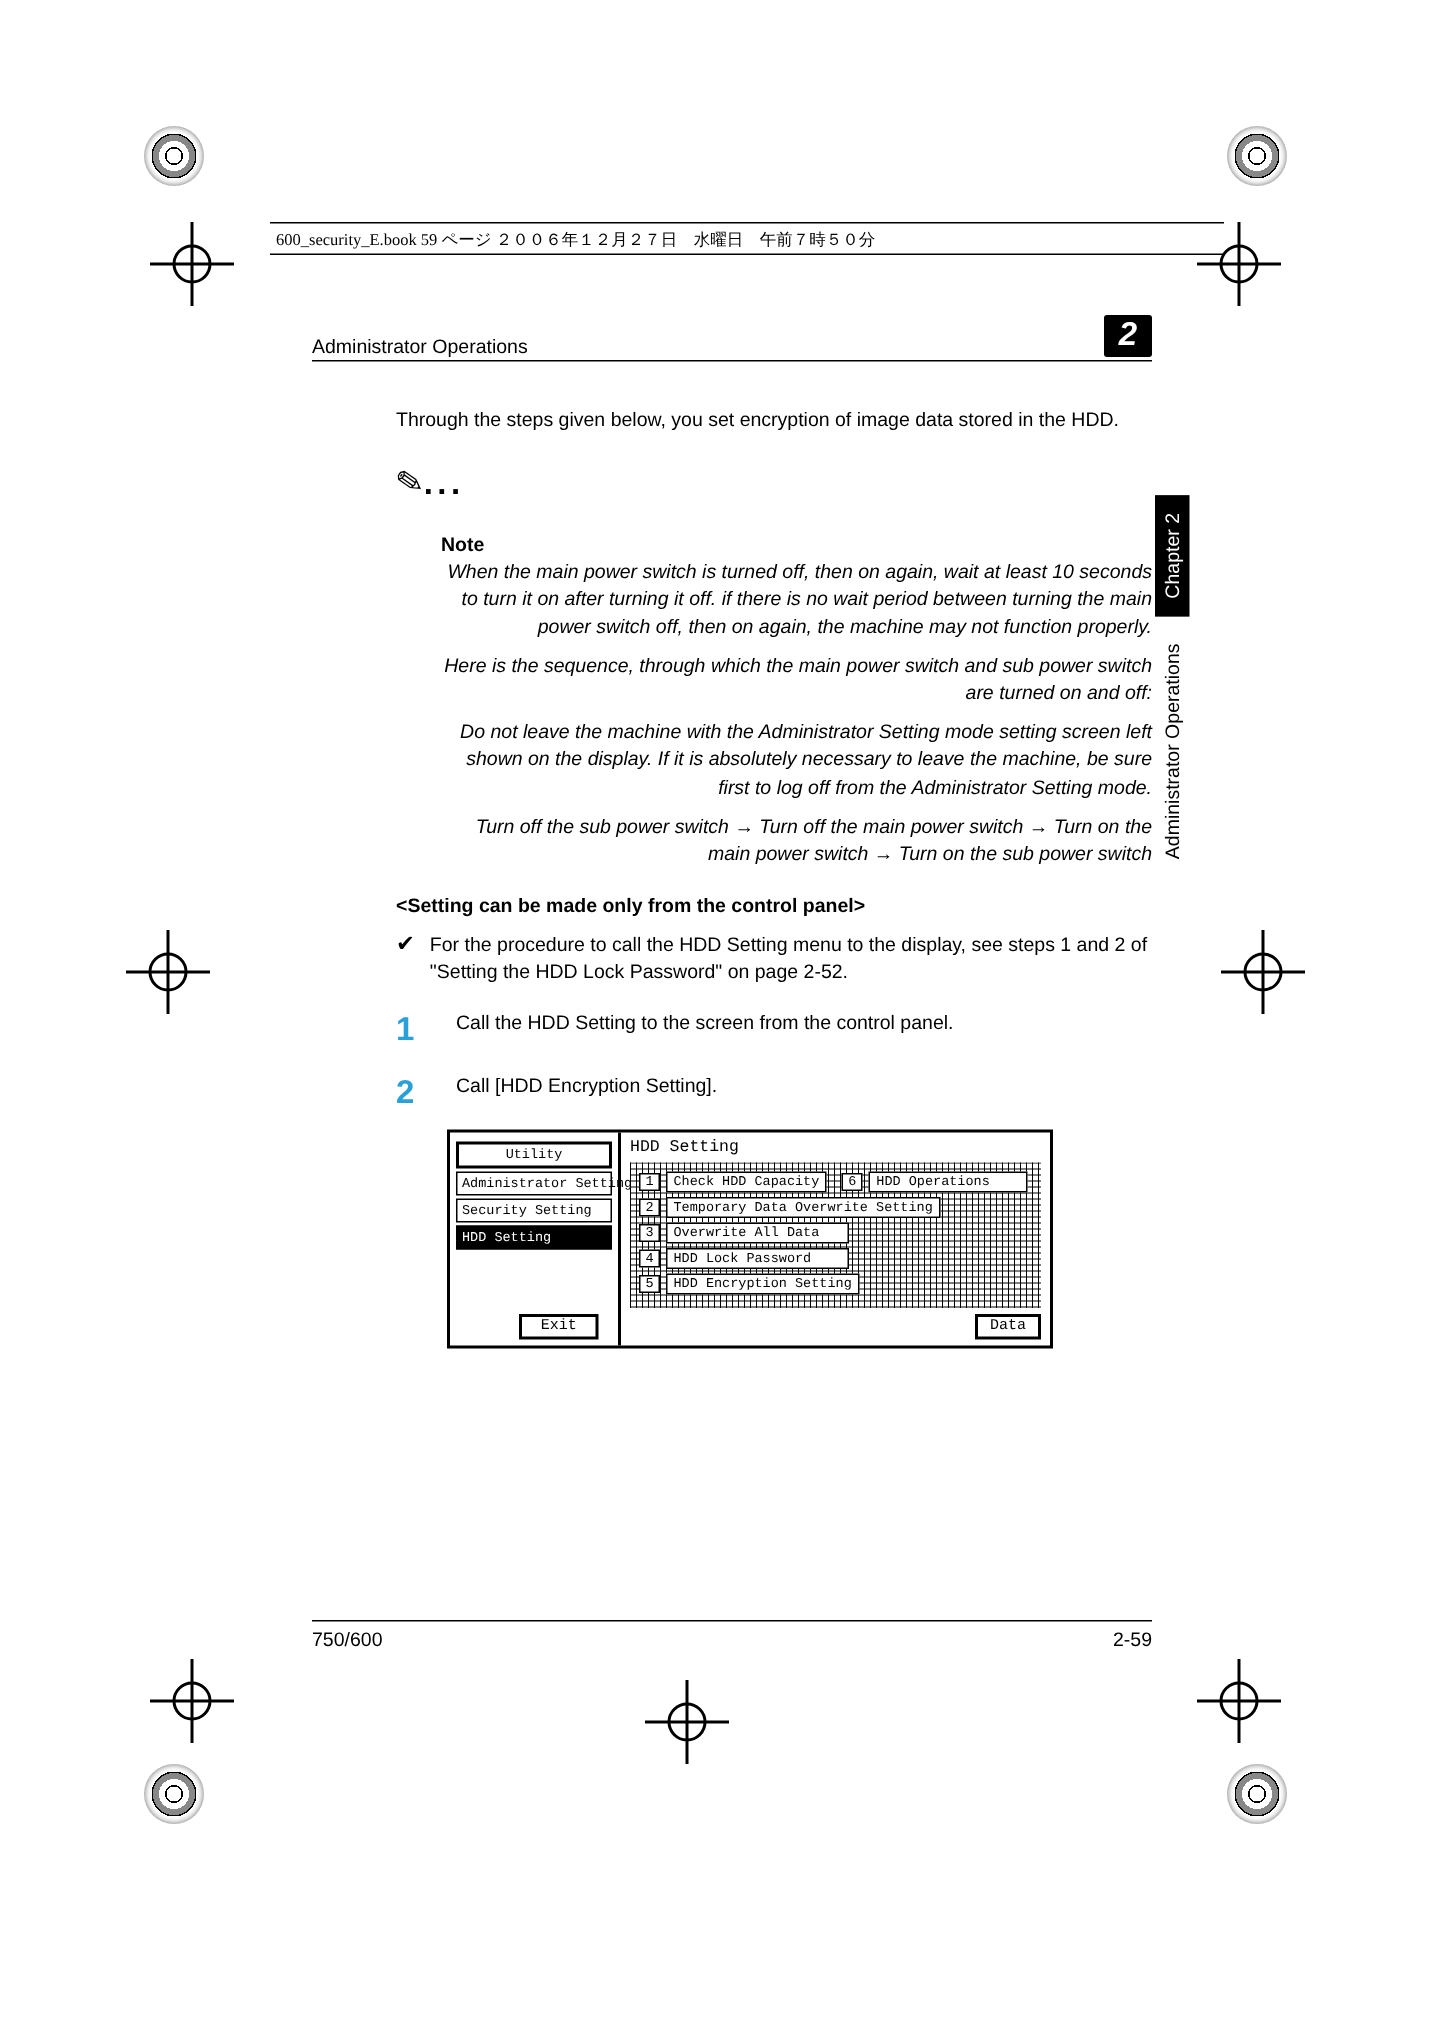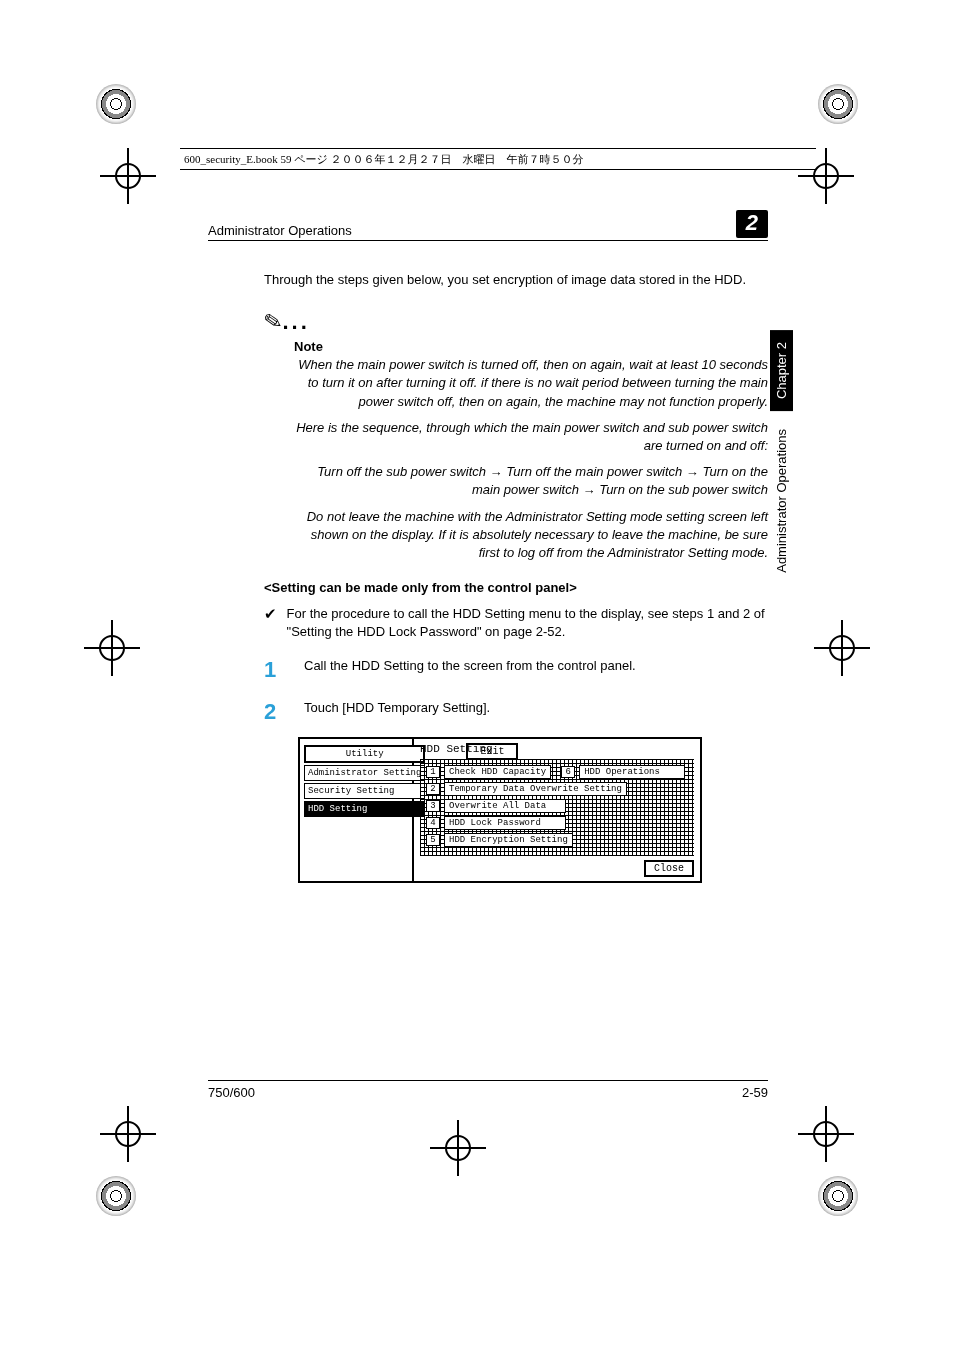--- a/index.html
+++ b/index.html
@@ -64,21 +64,21 @@
     font-size: 13px;
     line-height: 1.4;
   }
   .body-indent { margin-left: 56px; }
   .note-block { margin-left: 56px; margin-top: 20px; }
   .note-icon {
     font-size: 22px; display: inline-block; vertical-align: middle;
     transform: rotate(-10deg);
   }
   .note-dots { font-size: 22px; font-weight: bold; letter-spacing: 3px; vertical-align: bottom; }
-  .note-label { font-weight: bold; font-size: 13px; margin: 4px 0 2px 30px; }
+  .note-label { font-weight: bold; font-size: 13px; margin: 20px 0 2px 30px; }
   .note-body { margin-left: 30px; font-style: italic; text-align: right; }
   .note-body p { margin: 0 0 8px 0; }
   .subheading { font-weight: bold; font-size: 13px; margin: 18px 0 10px 56px; }
   .check-row { display: flex; margin-left: 56px; gap: 10px; }
   .check-mark { font-size: 15px; line-height: 1.2; }
   .step-row { display: flex; margin-left: 56px; margin-top: 16px; gap: 20px; align-items: flex-start; }
   .step-num { color: #2aa0d8; font-size: 22px; font-weight: bold; width: 20px; }
   .side-tabs {
     position: absolute;
     right: 160px; top: 330px;
@@ -108,21 +108,21 @@
     width: 400px;
     border: 2px solid #000;
     font-family: "Courier New", monospace;
     font-size: 10px;
     background: #fff;
     display: flex;
   }
   .ui-left {
     width: 112px;
     border-right: 2px solid #000;
-    display: flex; 
+    display: flex; flex-direction: column;
     justify-content: space-between;
   }
   .ui-left-top { padding: 4px; }
   .ui-box {
     border: 1px solid #000;
     margin: 2px 0;
     padding: 2px 3px;
     background: #fff;
     white-space: nowrap;
     font-size: 9px;
@@ -234,40 +234,40 @@
 
 
   <div class="body-text body-indent">Through the steps given below, you set encryption of image data stored in the HDD.</div>
 
   <div class="note-block">
     <span class="note-icon">✎</span><span class="note-dots">...</span>
     <div class="note-label">Note</div>
     <div class="note-body">
       <p>When the main power switch is turned off, then on again, wait at least 10 seconds to turn it on after turning it off. if there is no wait period between turning the main power switch off, then on again, the machine may not function properly.</p>
       <p>Here is the sequence, through which the main power switch and sub power switch are turned on and off:</p>
+      <p>Do not leave the machine with the Administrator Setting mode setting screen left shown on the display. If it is absolutely necessary to leave the machine, be sure first to log off from the Administrator Setting mode.</p>
       <p>Turn off the sub power switch → Turn off the main power switch → Turn on the main power switch → Turn on the sub power switch</p>
-      <p>Do not leave the machine with the Administrator Setting mode setting screen left shown on the display. If it is absolutely necessary to leave the machine, be sure first to log off from the Administrator Setting mode.</p>
     </div>
   </div>
 
   <div class="subheading">&lt;Setting can be made only from the control panel&gt;</div>
 
   <div class="check-row">
     <span class="check-mark">✔</span>
     <span class="check-text">For the procedure to call the HDD Setting menu to the display, see steps 1 and 2 of "Setting the HDD Lock Password" on page 2-52.</span>
   </div>
 
   <div class="step-row">
     <span class="step-num">1</span>
     <span class="step-text">Call the HDD Setting to the screen from the control panel.</span>
   </div>
 
   <div class="step-row">
     <span class="step-num">2</span>
-    <span class="step-text">Touch [HDD Temporary Setting].</span>
+    <span class="step-text">Call [HDD Encryption Setting].</span>
   </div>
 
   <div class="ui-figure">
     <div class="ui-left">
       <div class="ui-left-top">
         <div class="ui-box title">Utility</div>
         <div class="ui-box">Administrator Setting</div>
         <div class="ui-box">Security Setting</div>
         <div class="ui-box sel">HDD Setting</div>
       </div>
@@ -299,21 +299,21 @@
         <div class="ui-row">
           <span class="ui-num">4</span>
           <span class="ui-btn">HDD Lock Password</span>
         </div>
         <div class="ui-row">
           <span class="ui-num">5</span>
           <span class="ui-btn">HDD Encryption Setting</span>
         </div>
       </div>
       <div class="ui-close-row">
-        <span class="ui-close">Close</span>
+        <span class="ui-close">Data</span>
       </div>
     </div>
   </div>
 </div>
 
 <div class="side-tabs">
   <div class="side-tab dark">Chapter 2</div>
   <div class="side-tab light">Administrator Operations</div>
 </div>
 

